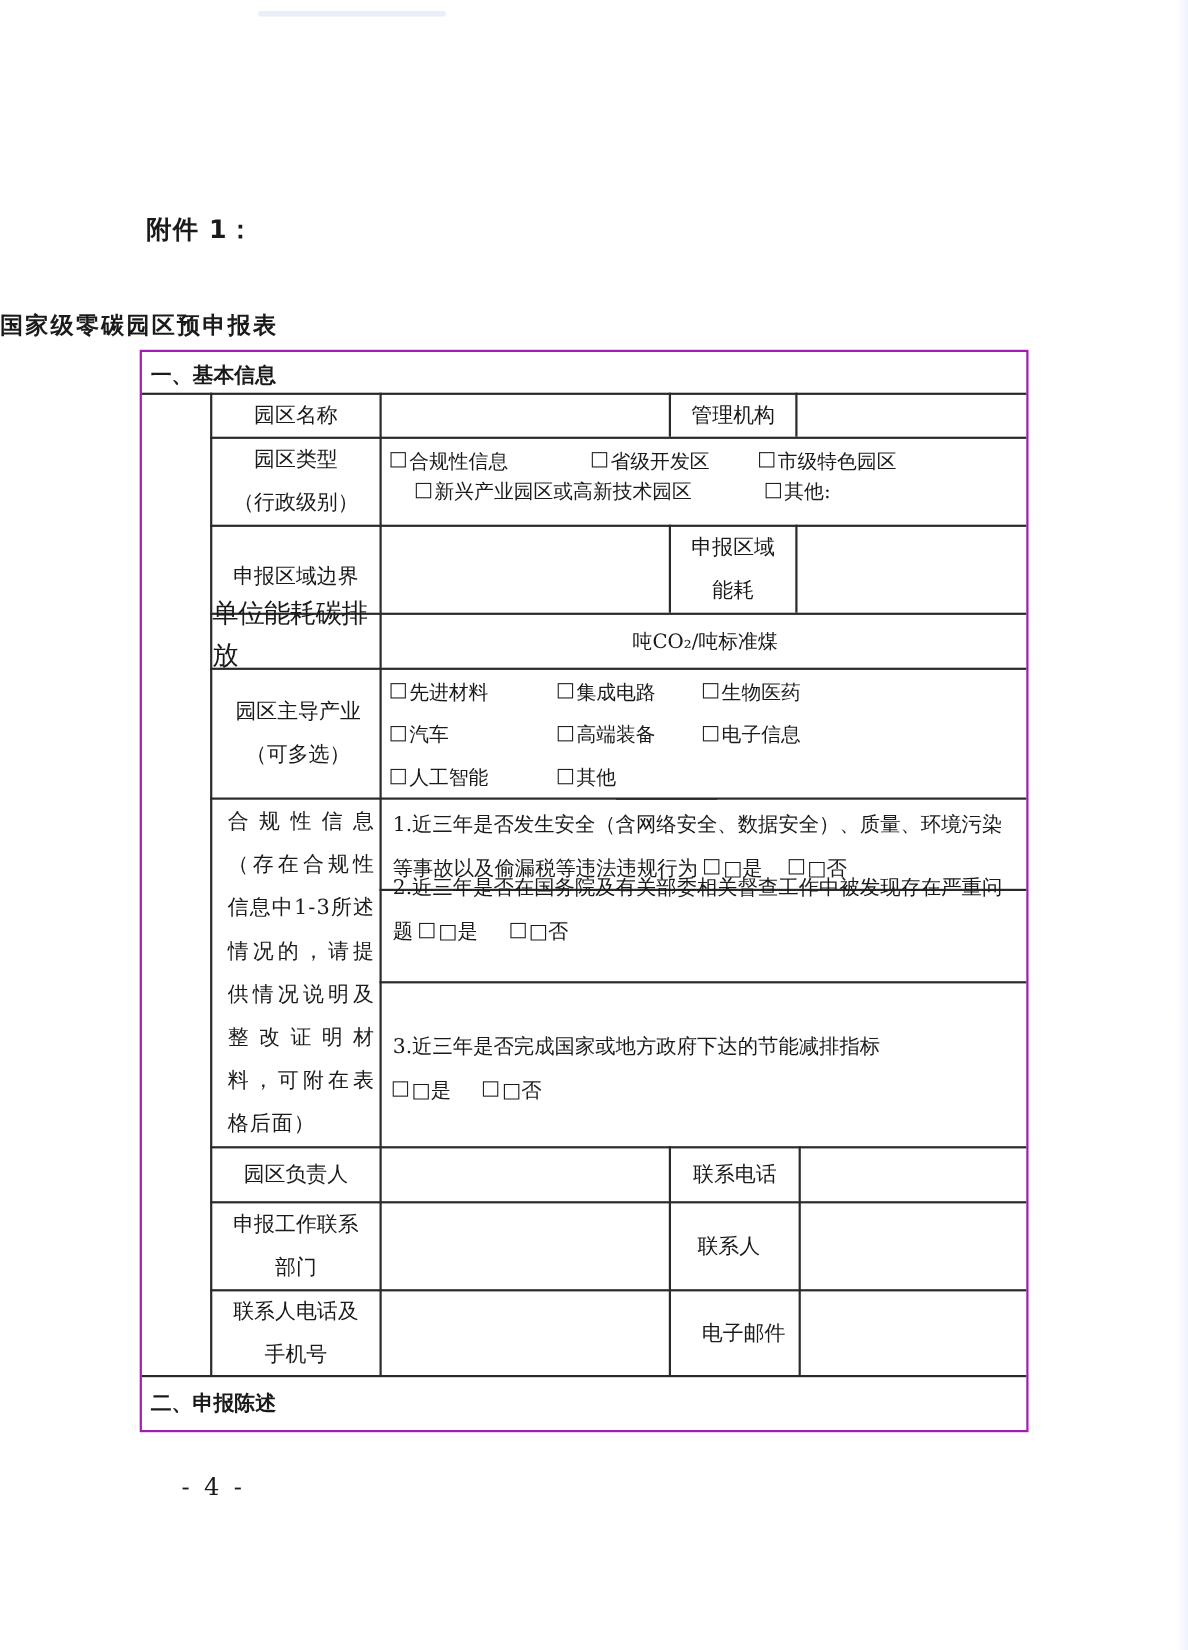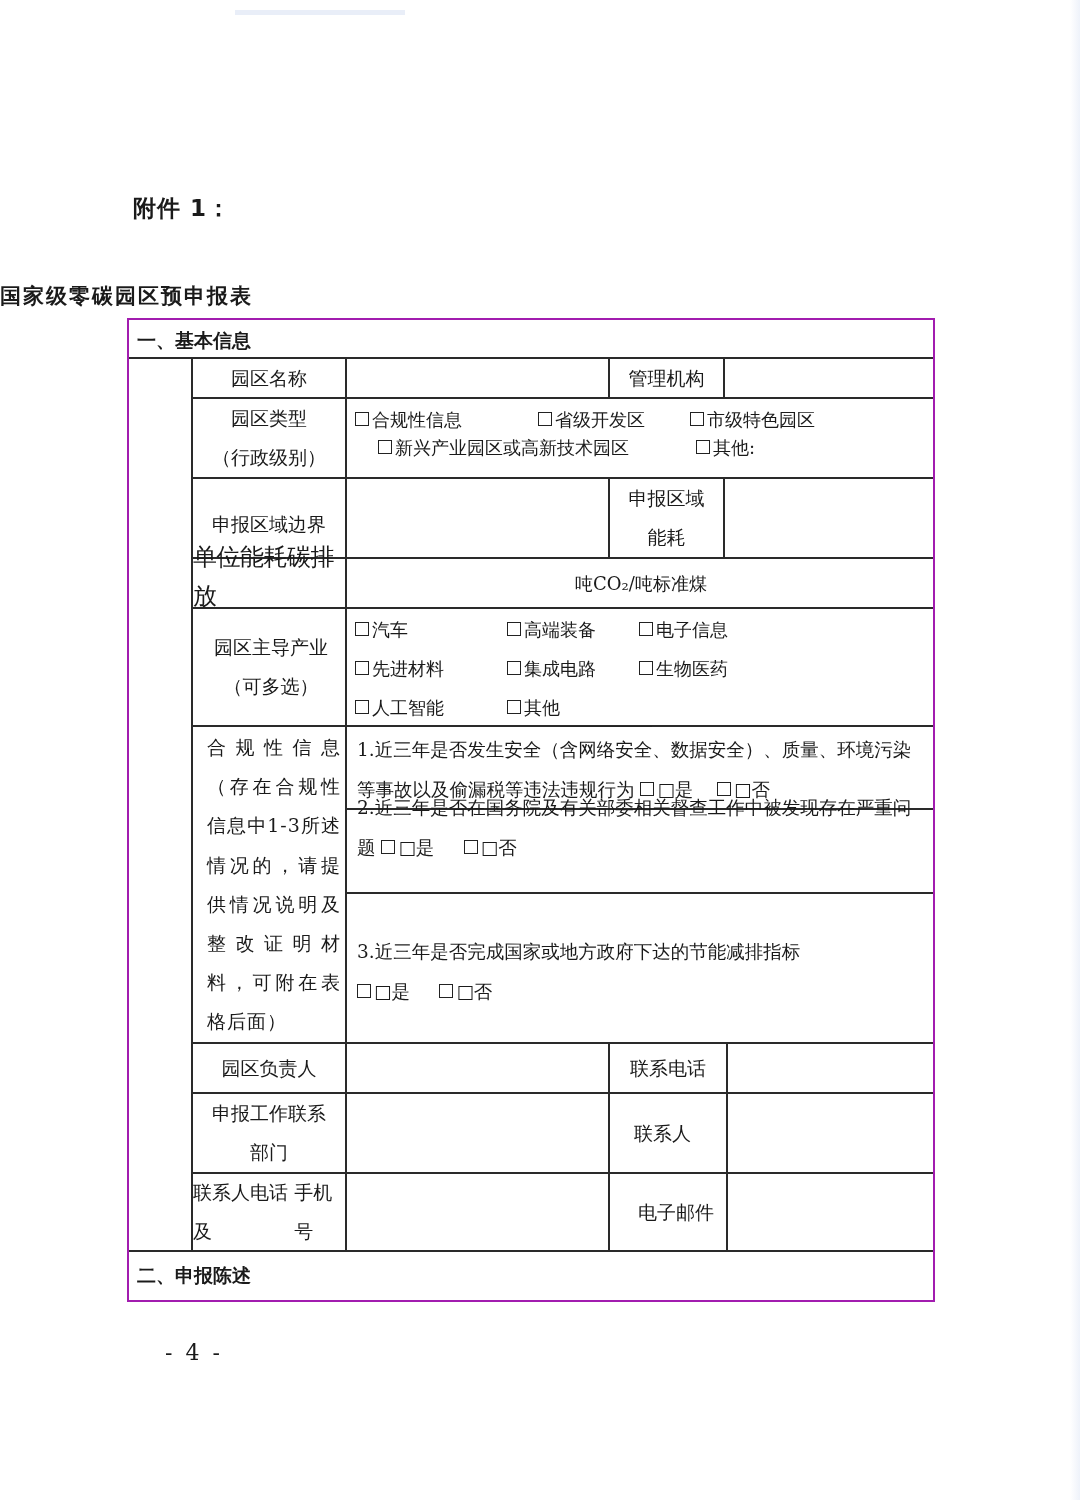--- a/index.html
+++ b/index.html
@@ -95,24 +95,24 @@
 
   <div class="cell" style="left:64px; top:239px; width:152px; height:36px; font-size:24px; letter-spacing:-0.5px;">单位能耗碳排放</div>
   <div class="cell" style="left:218px; top:239px; width:588px; height:48px; font-size:18px;">吨CO₂/吨标准煤</div>
 
   <div class="cell" style="left:64px; top:289px; width:156px; height:116px; flex-direction:column;">
     <span>园区主导产业</span>
     <span>（可多选）</span>
   </div>
   <div class="opts" style="left:226px; top:290px; line-height:39px;">
     <div>
-      <span class="opt" style="width:152px;"><span class="box"></span><span>汽车</span></span><span class="opt" style="width:132px;"><span class="box"></span><span>高端装备</span></span><span class="opt"><span class="box"></span><span>电子信息</span></span>
+      <span class="opt" style="width:152px;"><span class="box"></span><span>先进材料</span></span><span class="opt" style="width:132px;"><span class="box"></span><span>集成电路</span></span><span class="opt"><span class="box"></span><span>生物医药</span></span>
     </div>
     <div>
-      <span class="opt" style="width:152px;"><span class="box"></span><span>先进材料</span></span><span class="opt" style="width:132px;"><span class="box"></span><span>集成电路</span></span><span class="opt"><span class="box"></span><span>生物医药</span></span>
+      <span class="opt" style="width:152px;"><span class="box"></span><span>汽车</span></span><span class="opt" style="width:132px;"><span class="box"></span><span>高端装备</span></span><span class="opt"><span class="box"></span><span>电子信息</span></span>
     </div>
     <div>
       <span class="opt" style="width:152px;"><span class="box"></span><span>人工智能</span></span><span class="opt"><span class="box"></span><span>其他</span><span class="blank"></span></span>
     </div>
   </div>
 
   <div class="side" style="top:408px;">合规性信息（存在合规性信息中1-3所述情况的，请提供情况说明及整改证明材料，可附在表格后面）</div>
 
   <div class="q" style="top:410px;">
     <span>1.近三年是否发生安全（含网络安全、数据安全）、质量、环境污染等事故以及偷漏税等违法违规行为</span>
@@ -143,21 +143,21 @@
   <div class="cell" style="left:599px; top:724px; width:207px; height:48px;"></div>
 
   <div class="cell" style="left:64px; top:774px; width:152px; height:78px; flex-direction:column;">
     <span>申报工作联系</span>
     <span>部门</span>
   </div>
   <div class="cell" style="left:218px; top:774px; width:261px; height:78px;"></div>
   <div class="cell" style="left:481px; top:774px; width:105px; height:78px;">联系人</div>
   <div class="cell" style="left:599px; top:774px; width:207px; height:78px;"></div>
 
-  <div class="cell" style="left:64px; top:854px; width:152px; height:76px; ">
+  <div class="cell" style="left:64px; top:854px; width:152px; height:76px; flex-direction:column;">
     <span>联系人电话及</span>
     <span>手机号</span>
   </div>
   <div class="cell" style="left:218px; top:854px; width:261px; height:76px;"></div>
   <div class="cell" style="left:481px; top:854px; width:132px; height:76px;">电子邮件</div>
   <div class="cell" style="left:599px; top:854px; width:207px; height:76px;"></div>
 
   <div class="sec" style="top:943px;">二、申报陈述</div>
 </div>
 

